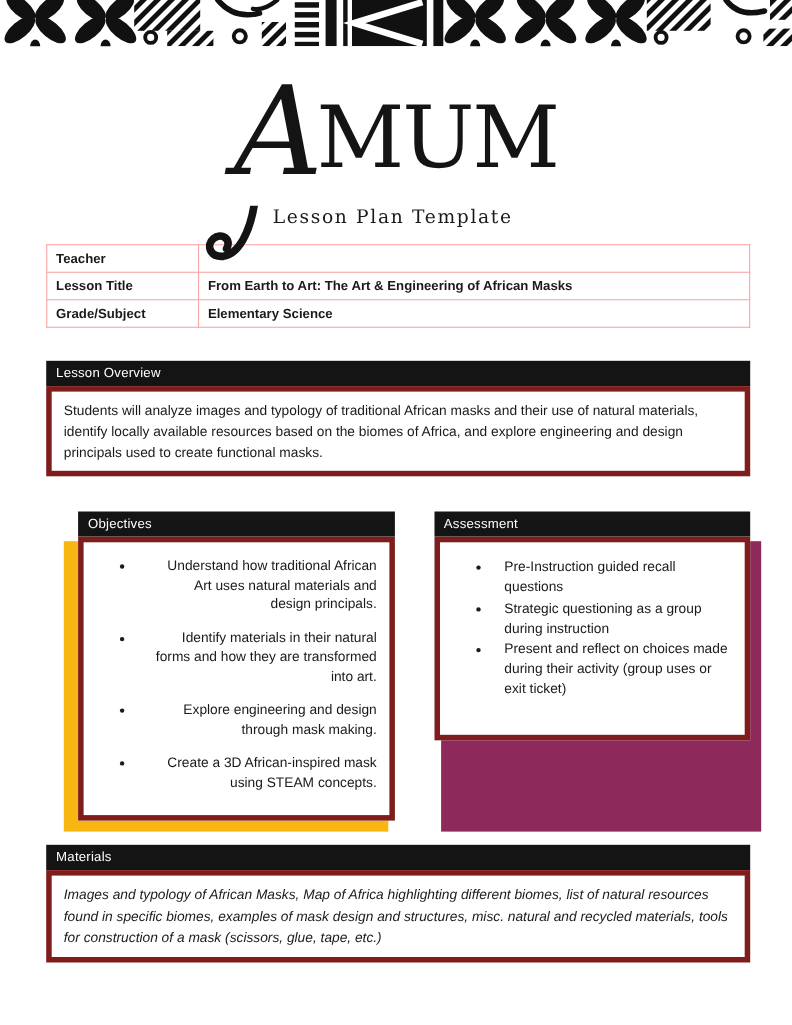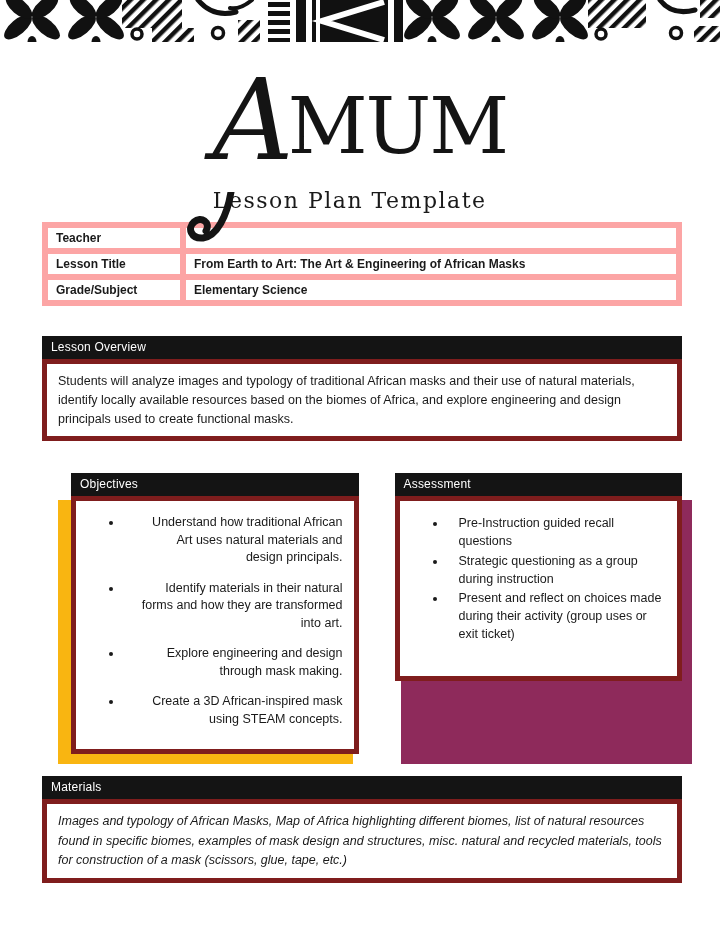--- a/index.html
+++ b/index.html
@@ -22,28 +22,28 @@
     font-family:"DejaVu Serif", serif; color:#141414;
     white-space:nowrap; line-height:1;
   }
   .logo-a {
     display:inline-block; font-size:112px; font-style:italic;
     transform:translateY(6px); letter-spacing:-6px;
   }
   .logo-rest { display:inline-block; font-size:78px; letter-spacing:-2px; vertical-align:baseline; }
   .logo-curl { position:absolute; left:-26px; bottom:-34px; }
   .logo-caption {
-    font-family:"DejaVu Serif", serif; font-size:22px; color:#1a1a1a;
-    letter-spacing:1.5px; text-align:left; margin-top:20px; padding-right:6px;
+    font-family:"DejaVu Serif", serif; font-size:17px; color:#1a1a1a;
+    letter-spacing:1.5px; text-align:center; margin-top:20px; padding-right:6px;
   }
 
   
   .info-table { width:100%; border-collapse:collapse; margin-top:14px; }
   .info-table td {
-    border:6px solid #fca5a5; height:25px; padding:3px 8px;
+    border:1px solid #fca5a5; height:25px; padding:3px 8px;
     font-size:12px; font-weight:bold; vertical-align:middle;
   }
   .info-table td.label-col { width:138px; }
 
   
   .section-bar {
     background:var(--header-bar, #141414); color:#ffffff;
     font-size:12px; height:23px; line-height:23px; padding:0 9px;
     letter-spacing:.2px;
   }

